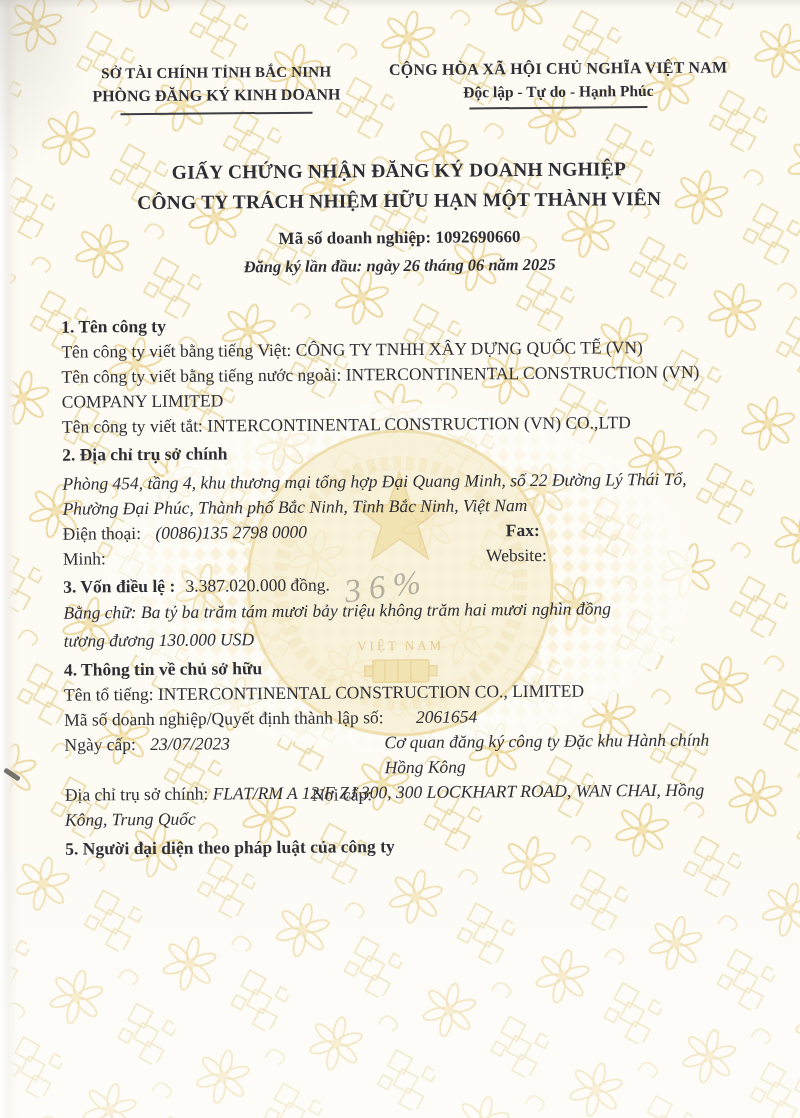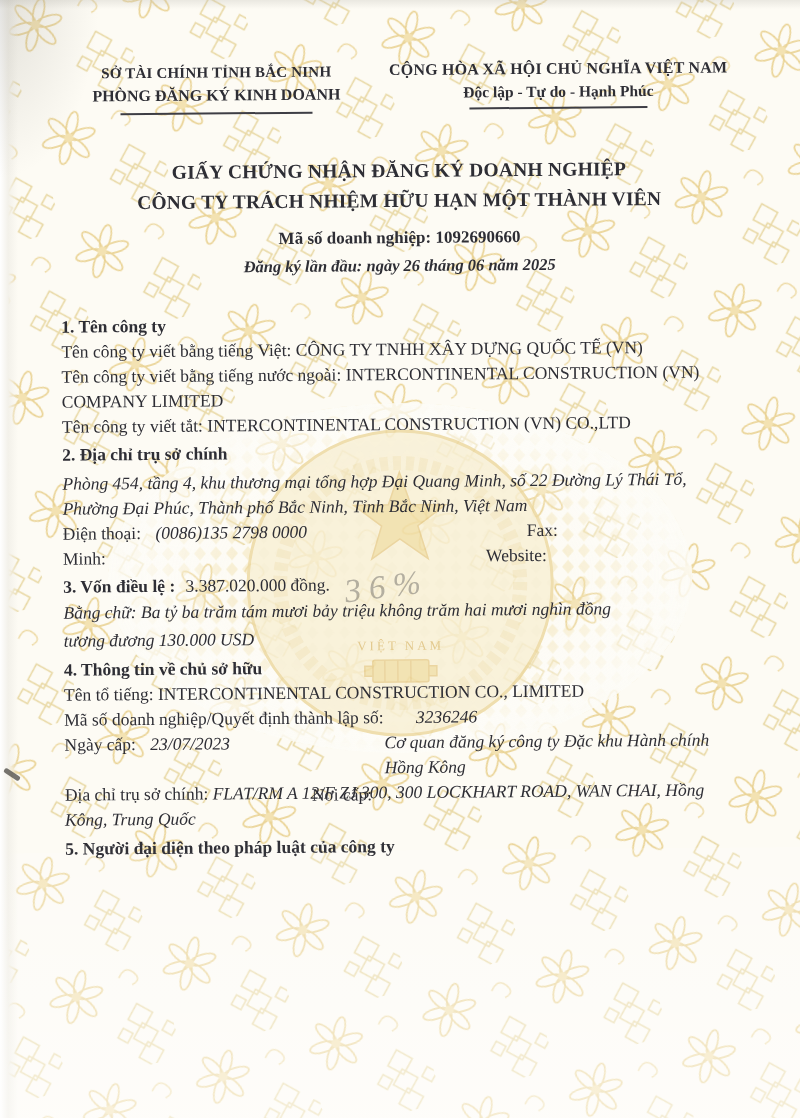--- a/index.html
+++ b/index.html
@@ -38,21 +38,21 @@
   .mt3{margin-top:3px;}
   .mt4{margin-top:4px;}
   .it{font-style:italic;}
   .line{position:relative;}
   .w640{width:640px;}
   .w660{width:660px;}
   .w655{width:655px;}
   .ml6{margin-left:6px;}
   .ml10{margin-left:10px;}
   .ml28{margin-left:28px;}
-  .col2{position:absolute;left:464px;top:0;}
+  .col2{position:absolute;left:443px;top:0;font-weight:bold;}
   .col2b{position:absolute;left:423px;top:0;}
   .words{line-height:27.5px;}
   .issue-row{position:relative;min-height:50px;}
   .noicap{position:absolute;left:247px;top:0;width:420px;}
   .noicap .lbl{position:absolute;left:0;top:8px;margin-top:44px;}
   .noicap .val{display:block;padding-left:73px;font-style:italic;}
 
   
   .pct{position:absolute;left:344px;top:568px;font-size:33px;font-style:italic;
        color:#73737a;opacity:.5;letter-spacing:8px;transform:rotate(-7deg);
@@ -187,21 +187,21 @@
         <div class="line it words">Bằng chữ: Ba tỷ ba trăm tám mươi bảy triệu không trăm hai mươi nghìn đồng</div>
         <div class="line it words">tương đương 130.000 USD</div>
 
         <div class="line h mt3">4. Thông tin về chủ sở hữu</div>
         <div class="line">
           <span>Tên tổ tiếng:</span>
           <span>INTERCONTINENTAL CONSTRUCTION CO., LIMITED</span>
         </div>
         <div class="line">
           <span>Mã số doanh nghiệp/Quyết định thành lập số:</span>
-          <span class="it ml28">3236246</span>
+          <span class="it ml28">2061654</span>
         </div>
         <div class="issue-row">
           <span>Ngày cấp:</span>
           <span class="it ml10">23/07/2023</span>
           <span class="noicap">
             <span class="lbl">Nơi cấp:</span>
             <span class="val">Cơ quan đăng ký công ty Đặc khu Hành chính Hồng Kông</span>
           </span>
         </div>
         <div class="line w660">

